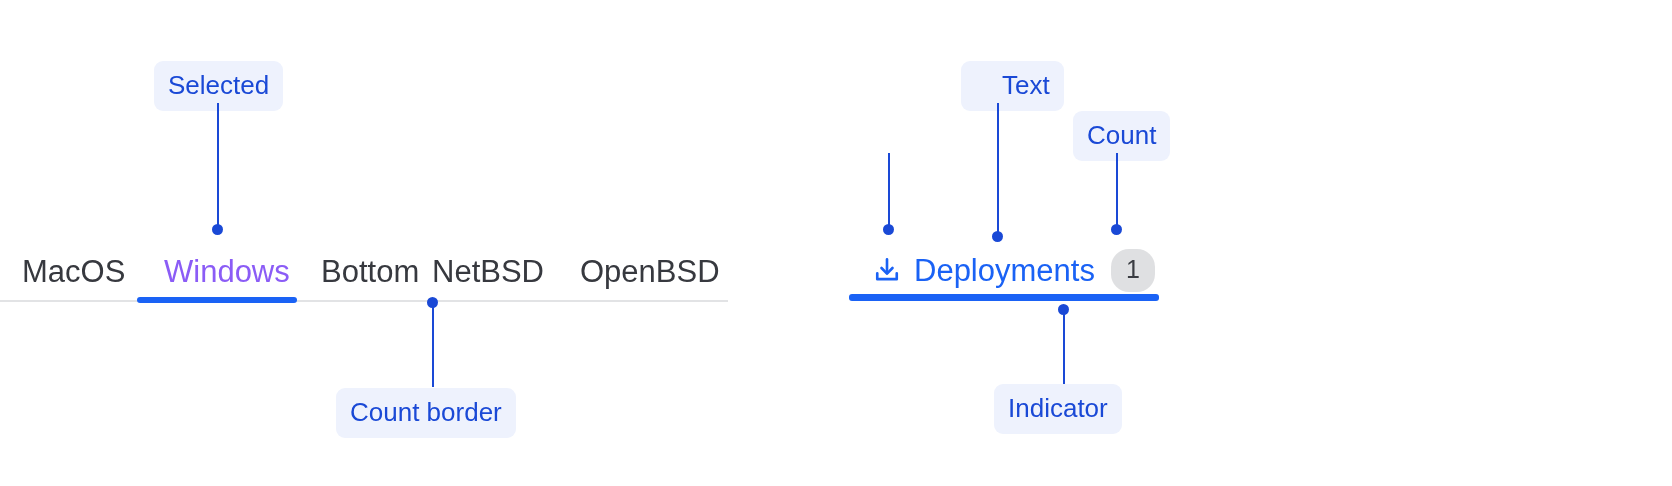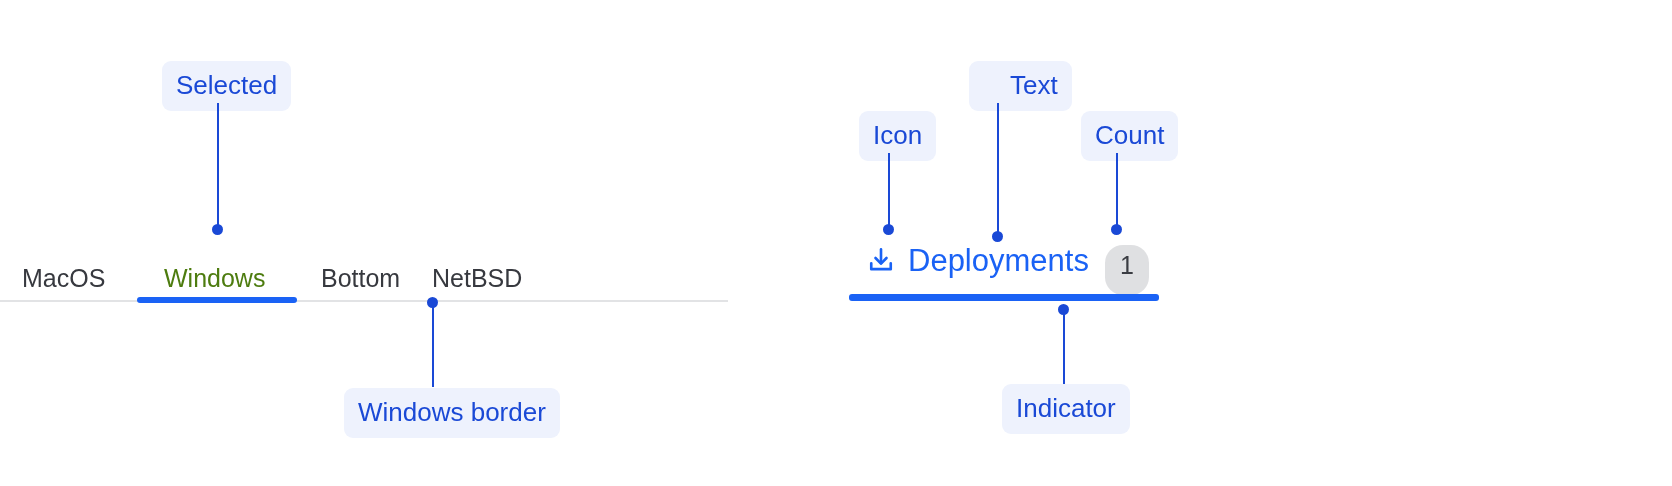--- a/index.html
+++ b/index.html
@@ -24,21 +24,20 @@
   .anno-pill {
     position: absolute;
     background: #eef2fd;
     color: #1a49d6;
     font-size: 26px;
     line-height: 1;
     border-radius: 9px;
     padding: 11px 14px 13px 14px;
     white-space: nowrap;
     font-family: "Liberation Sans", sans-serif;
-    margin-left: 8px;
   }
 
   
   .leader-line {
     position: absolute;
     width: 2px;
     background: #1a49d6;
   }
   .leader-dot {
     position: absolute;
@@ -51,28 +50,28 @@
   
   #left-tabbar {
     position: absolute;
     left: 0;
     top: 247px;
     width: 728px;
     height: 56px;
   }
   .tab-item {
     position: absolute;
-    top: 9px;
-    font-size: 25px;
+    top: 3px;
+    font-size: 31px;
     line-height: 44px;
     color: #37393f;
     white-space: nowrap;
   }
   .tab-item.is-selected {
-    color: #4d7c0f;
+    color: #8b5cf6;
   }
   #left-divider {
     position: absolute;
     left: 0;
     top: 53px;
     width: 728px;
     height: 2px;
     background: #e2e3e5;
   }
   #left-underline {
@@ -85,23 +84,24 @@
 
   
   #right-tab {
     position: absolute;
     left: 849px;
     top: 245px;
     height: 58px;
   }
   #right-tab-inner {
     position: absolute;
-    left: 17px;
+    left: 23px;
     top: 0;
     display: flex;
+    align-items: center;
     height: 50px;
   }
   #download-icon {
     width: 30px;
     height: 30px;
     display: block;
     margin-right: 12px;
   }
   #right-tab-label {
     font-size: 31px;
@@ -137,30 +137,30 @@
 
   <div class="anno-pill" style="left:154px; top:61px;">Selected</div>
   <div class="leader-line" style="left:217px; top:103px; height:126px;"></div>
   <div class="leader-dot" style="left:212px; top:224px;"></div>
 
   <div id="left-tabbar">
     <div class="tab-item" style="left:22px;">MacOS</div>
     <div class="tab-item is-selected" style="left:164px;">Windows</div>
     <div class="tab-item" style="left:321px;">Bottom</div>
     <div class="tab-item" style="left:432px;">NetBSD</div>
+    <div class="tab-item" style="left:580px;">OpenBSD</div>
 
     <div id="left-divider"></div>
     <div id="left-underline" style="left:137px; width:160px;"></div>
   </div>
 
   <div class="leader-dot" style="left:427px; top:297px;"></div>
   <div class="leader-line" style="left:432px; top:305px; height:82px;"></div>
-  <div class="anno-pill" style="left:336px; top:388px;">Windows border</div>
+  <div class="anno-pill" style="left:336px; top:388px;">Count border</div>
 
-  <div class="anno-pill" style="left:851px; top:111px;">Icon</div>
   <div class="leader-line" style="left:888px; top:153px; height:76px;"></div>
   <div class="leader-dot" style="left:883px; top:224px;"></div>
 
   <div class="anno-pill" style="left:961px; top:61px;padding-left:41px;">Text</div>
   <div class="leader-line" style="left:997px; top:103px; height:134px;"></div>
   <div class="leader-dot" style="left:992px; top:231px;"></div>
 
   <div class="anno-pill" style="left:1073px; top:111px;text-align:right;">Count</div>
   <div class="leader-line" style="left:1116px; top:153px; height:76px;"></div>
   <div class="leader-dot" style="left:1111px; top:224px;"></div>

